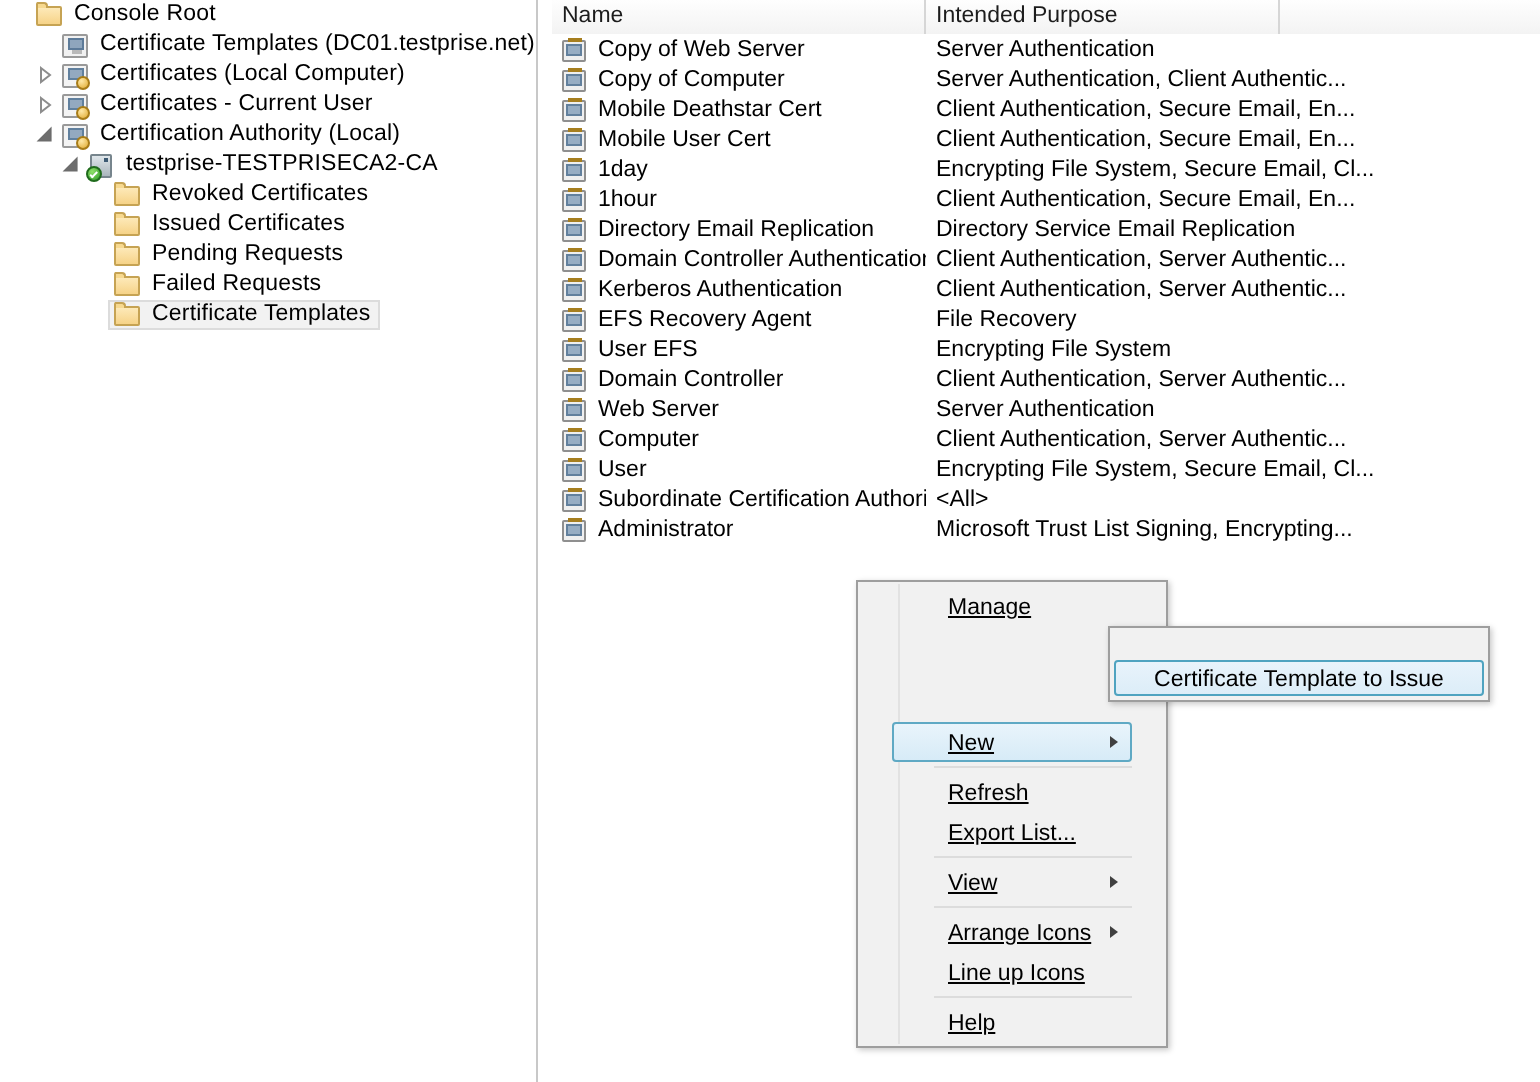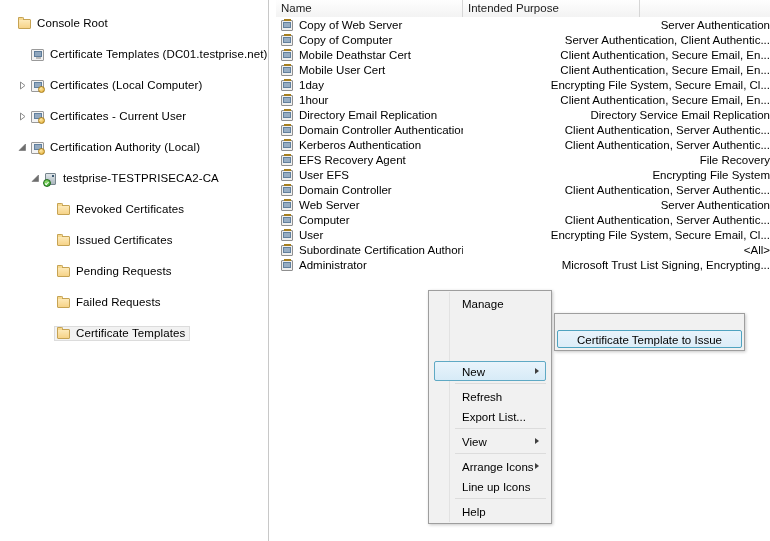--- a/index.html
+++ b/index.html
@@ -50,21 +50,20 @@
 
   
   .tree-row {
     position: relative;
     height: 15px;
     line-height: 15px;
     white-space: nowrap;
     display: flex;
     align-items: center;
     padding-left: 2px;
-    margin-top: 16px;
   }
   .tree-row .twisty {
     width: 13px;
     height: 15px;
     flex: 0 0 13px;
     position: relative;
   }
   
   .tw-collapsed {
     width: 9px; height: 9px;
@@ -271,21 +270,20 @@
     box-sizing: border-box;
     overflow: hidden;
   }
   .cell-purpose {
     flex: 1 1 auto;
     padding-left: 5px;
     font-size: 11.5px;
     color: #000000;
     overflow: hidden;
     text-overflow: clip;
-    text-align: right;
   }
   .tpl-icon {
     width: 14px; height: 14px;
     flex: 0 0 14px;
     margin-right: 4px;
     position: relative;
   }
   .tpl-icon .body {
     position: absolute;
     left: 0px; top: 1px;
@@ -313,26 +311,27 @@
   }
   .row-label {
     font-size: 11.5px;
     color: #000000;
   }
 
   
   #context-menu {
     position: absolute;
     left: 428px; top: 290px;
-    width: 124px;
+    width: 156px;
     background: #f1f1f1;
     border: 1px solid #9e9e9e;
     box-sizing: border-box;
     box-shadow: 1px 1px 3px rgba(0,0,0,0.22);
-    padding: 2px 4px;
+    padding: 2px 16px;
+    text-decoration: underline;
   }
   #context-menu::before {
     content: "";
     position: absolute;
     left: 1px; top: 1px; bottom: 1px;
     width: 19px;
     background: #f1f1f1;
     border-right: 1px solid #e2e2e2;
   }
   .menu-item {

